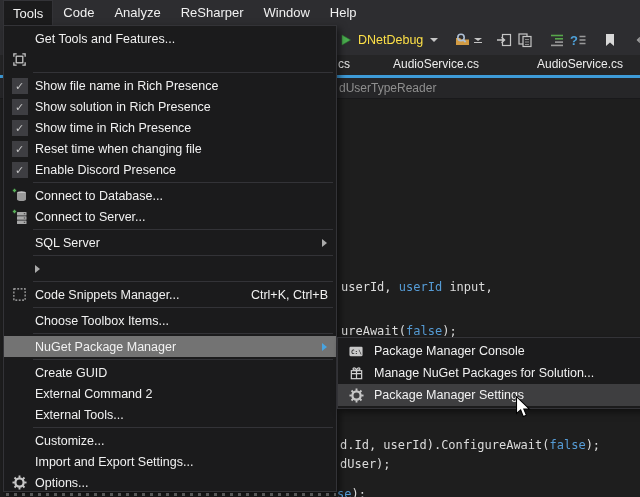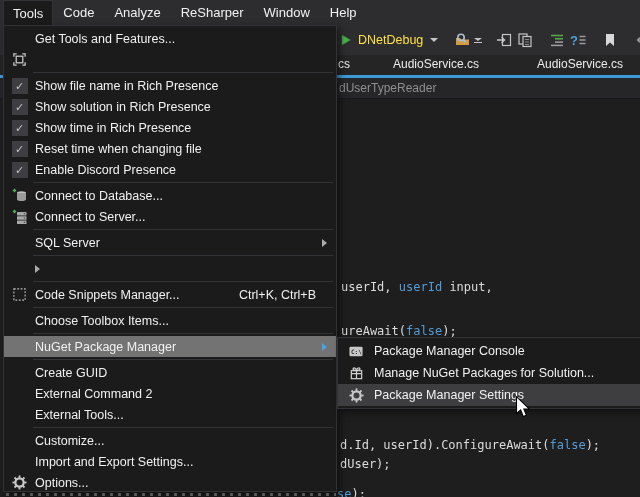--- a/index.html
+++ b/index.html
@@ -37,21 +37,21 @@
   .sliver{position:absolute;left:6px;top:493px;width:330px;height:3px;z-index:12;opacity:.5;
     background:repeating-linear-gradient(90deg,#9a9a9a 0 3px,transparent 3px 8px);}
   
   .menu{position:absolute;left:3px;top:25px;width:334px;height:467px;background:#1b1b1c;
     border:1px solid #333337;box-sizing:border-box;z-index:10;box-shadow:3px 3px 7px rgba(0,0,0,.5);
     padding-top:2px;font-size:12.5px;color:#f1f1f1;}
   .mi{height:21px;display:flex;align-items:center;padding-right:6px;}
   .mi.hl{background:#737373;}
   .gut{width:31px;flex:none;display:flex;justify-content:center;align-items:center;}
   .lbl{flex:1;white-space:nowrap;}
-  .sc{margin-right:14px;white-space:nowrap;}
+  .sc{margin-right:2px;white-space:nowrap;}
   .arr{width:0;height:0;border-left:5px solid #ababab;border-top:4px solid transparent;border-bottom:4px solid transparent;margin-right:3px;flex:none;}
   .mi.hl .arr{border-left-color:#49a4e0;}
   .msep{height:1px;background:#333337;margin:2px 3px 2px 29px;}
   .chk{width:16px;height:16px;background:#3e3e42;color:#c5c5c5;font-size:11px;line-height:16px;text-align:center;}
   
   .submenu{position:absolute;left:337px;top:337px;width:312px;background:#1b1b1c;
     border:1px solid #333337;box-sizing:border-box;z-index:11;box-shadow:3px 3px 7px rgba(0,0,0,.5);
     padding:2px 0;font-size:12.5px;color:#f1f1f1;}
   .smi{height:22px;display:flex;align-items:center;}
   .smi.hl{background:#3e3e40;}

